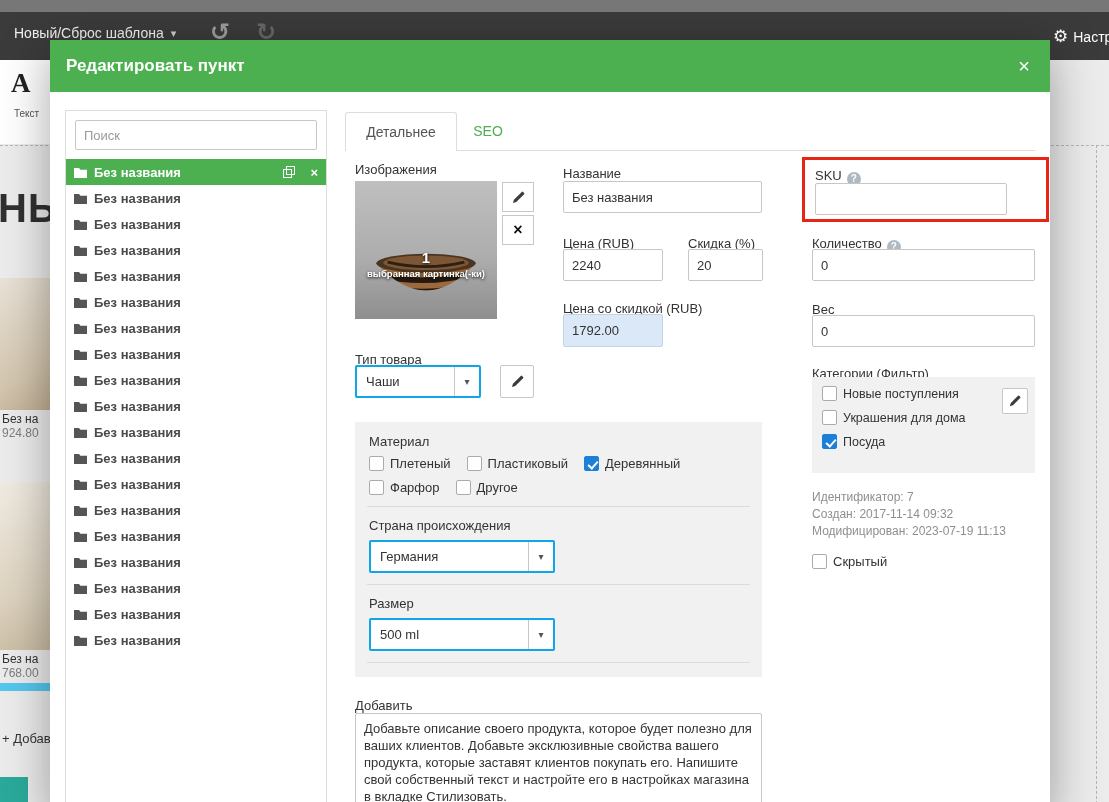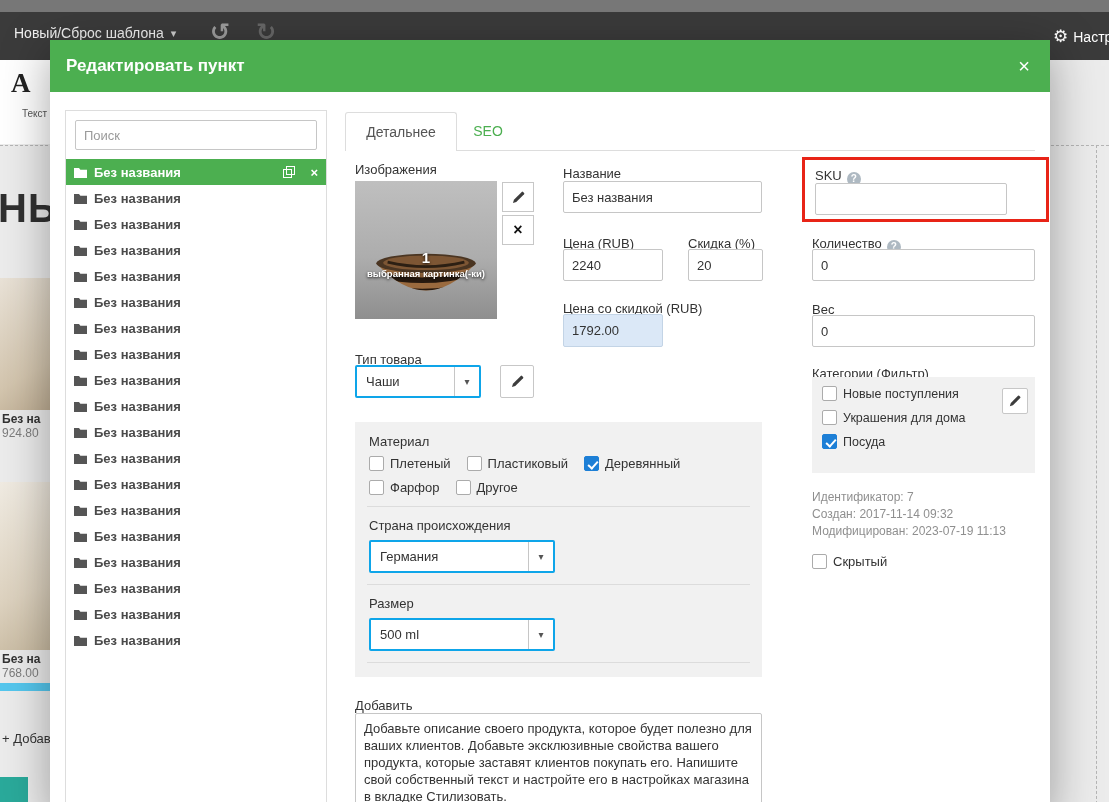--- a/index.html
+++ b/index.html
@@ -12,33 +12,33 @@
   .topbar{position:absolute;left:0;top:0;width:1109px;height:48px;background:var(--topbar-dark,#3b3b3b);z-index:2;color:#fff}
   .tb-menu{position:absolute;left:14px;top:13px;font-size:14px;color:#f2f2f2;cursor:pointer;display:flex;gap:7px;align-items:center}
   .tb-menu .caret{font-size:11px;color:#cfcfcf}
   .tb-undo{position:absolute;left:210px;top:6px;font-size:24px;color:#9e9e9e;font-weight:bold;cursor:pointer}
   .tb-redo{position:absolute;left:256px;top:6px;font-size:24px;color:#686868;font-weight:bold;cursor:pointer}
   .tb-settings{position:absolute;left:1053px;top:14px;display:flex;gap:5px;align-items:center;font-size:14px;color:#fff;cursor:pointer;white-space:nowrap}
   .tb-settings .gear{font-size:17px}
 
   .left-tools{position:absolute;left:0;top:48px;width:60px;height:84px;background:#fff;border-right:1px solid #ddd;z-index:2}
   .lt-glyph{position:absolute;left:11px;top:8px;font-family:"Liberation Serif","DejaVu Serif",serif;font-size:27px;font-weight:bold;color:#222}
-  .lt-label{position:absolute;left:22px;top:48px;font-size:10px;color:#555}
+  .lt-label{position:absolute;left:14px;top:48px;font-size:10px;color:#555}
 
   .right-tools{position:absolute;right:0;top:48px;width:54px;height:76px;background:#fff;border-left:1px solid #ddd;z-index:2;text-align:center}
   .rt-icon{display:block;margin:10px auto 2px}
   .rt-label{font-size:9px;color:#333;line-height:1.25}
 
   .guide-h{position:absolute;left:0;top:133px;width:1109px;border-top:1px dashed #b5b5b5;z-index:1}
   .guide-v{position:absolute;left:1096px;top:133px;height:669px;border-left:1px dashed #b5b5b5;z-index:1}
 
   .canvas-heading{position:absolute;left:-2px;top:174px;font-size:40px;font-weight:800;color:#303030;z-index:1;letter-spacing:1px}
   .prod-img-1{position:absolute;left:0;top:266px;width:50px;height:132px;background:linear-gradient(150deg,#e9e2d7 0%,#d3c5ae 70%,#bfae94 100%);z-index:1}
   .prod-img-2{position:absolute;left:0;top:470px;width:50px;height:168px;background:linear-gradient(160deg,#f0ebe2 0%,#ddd2bf 65%,#c9bba2 100%);z-index:1}
-  .prod-name{position:absolute;left:2px;font-size:12px;font-weight:bold;color:#333;z-index:1;white-space:nowrap}
+  .prod-name{position:absolute;left:2px;font-size:12px;font-weight:normal;color:#333;z-index:1;white-space:nowrap}
   .prod-price{position:absolute;left:2px;font-size:12px;color:#7d7d7d;z-index:1;white-space:nowrap}
   .blue-bar{position:absolute;left:0;top:671px;width:50px;height:8px;background:var(--lightblue-bar,#55c7ee);z-index:1}
   .add-item{position:absolute;left:2px;top:719px;font-size:13px;color:#333;z-index:1;white-space:nowrap;cursor:pointer}
   .teal-box{position:absolute;left:0;top:765px;width:28px;height:37px;background:var(--teal,#2aaa9b);z-index:1}
 
   
   .modal{position:absolute;left:50px;top:28px;width:1000px;height:774px;background:#fff;z-index:10;box-shadow:0 10px 45px rgba(0,0,0,.35)}
   .m-header{position:absolute;left:0;top:0;width:100%;height:52px;background:var(--accent-green,#4caf50)}
   .m-title{position:absolute;left:16px;top:0;line-height:52px;font-size:17px;font-weight:bold;color:#fff}
   .m-close{position:absolute;right:20px;top:0;line-height:52px;font-size:20px;color:#fff;cursor:pointer}

